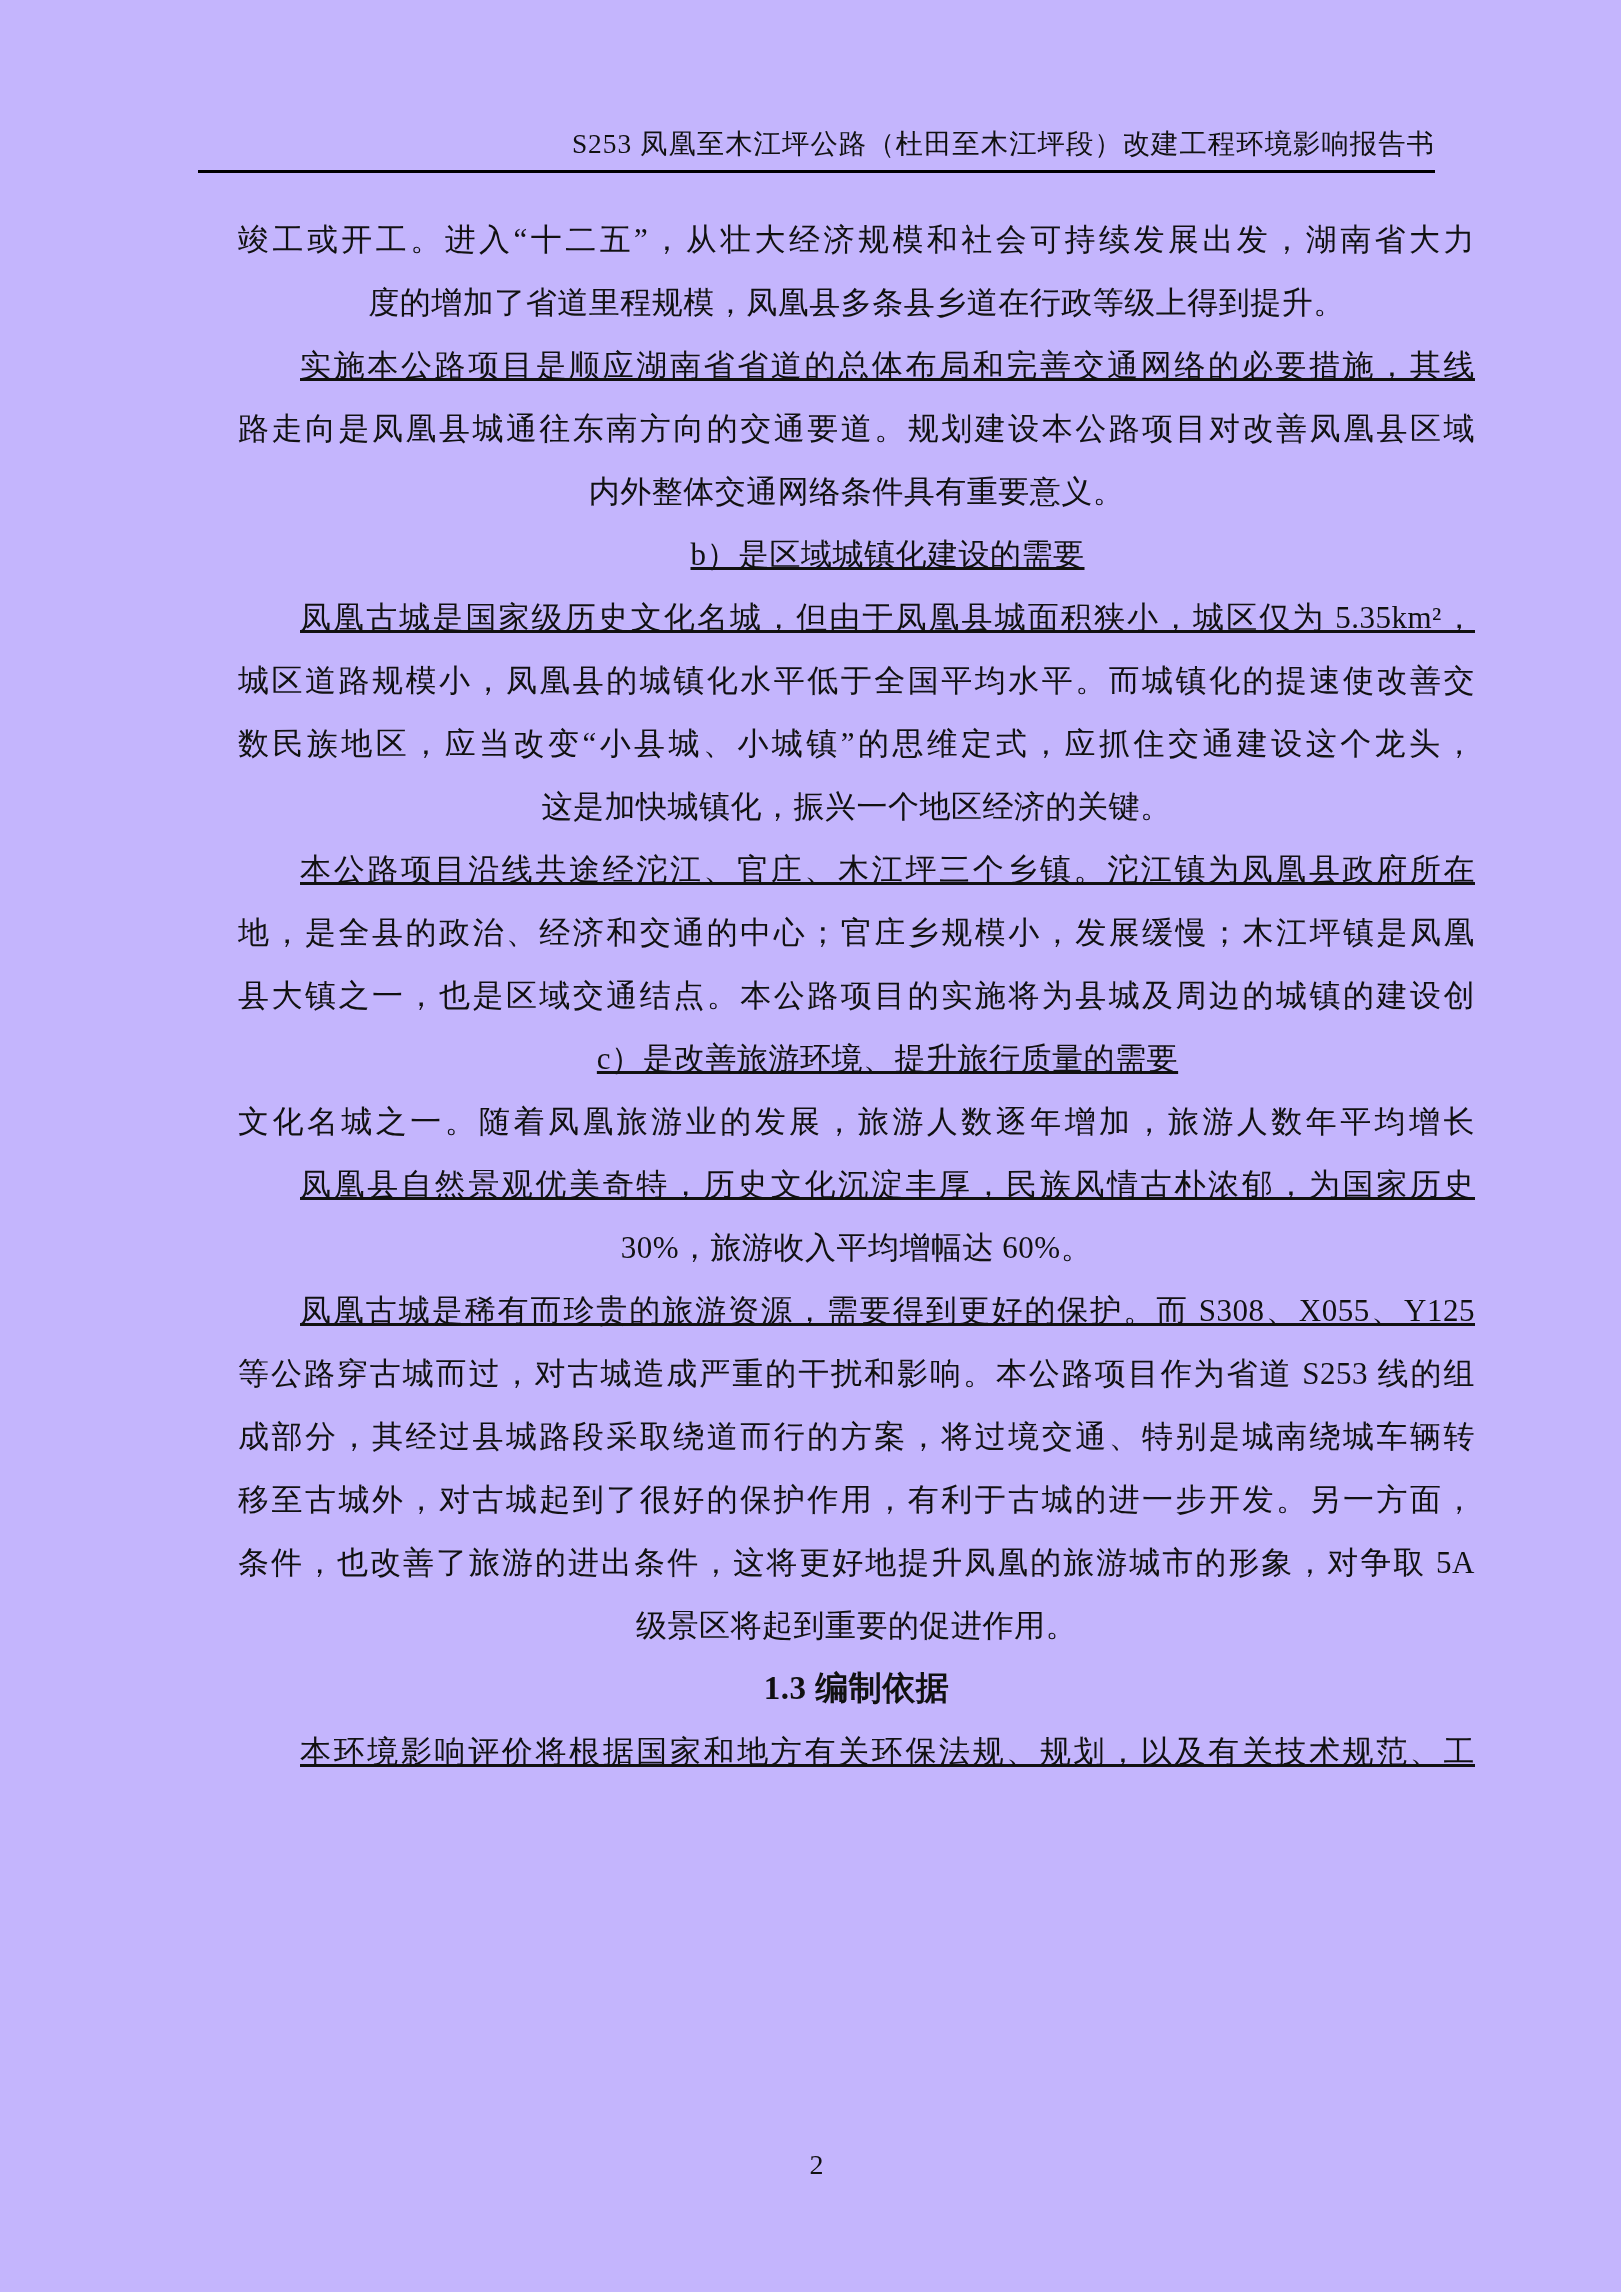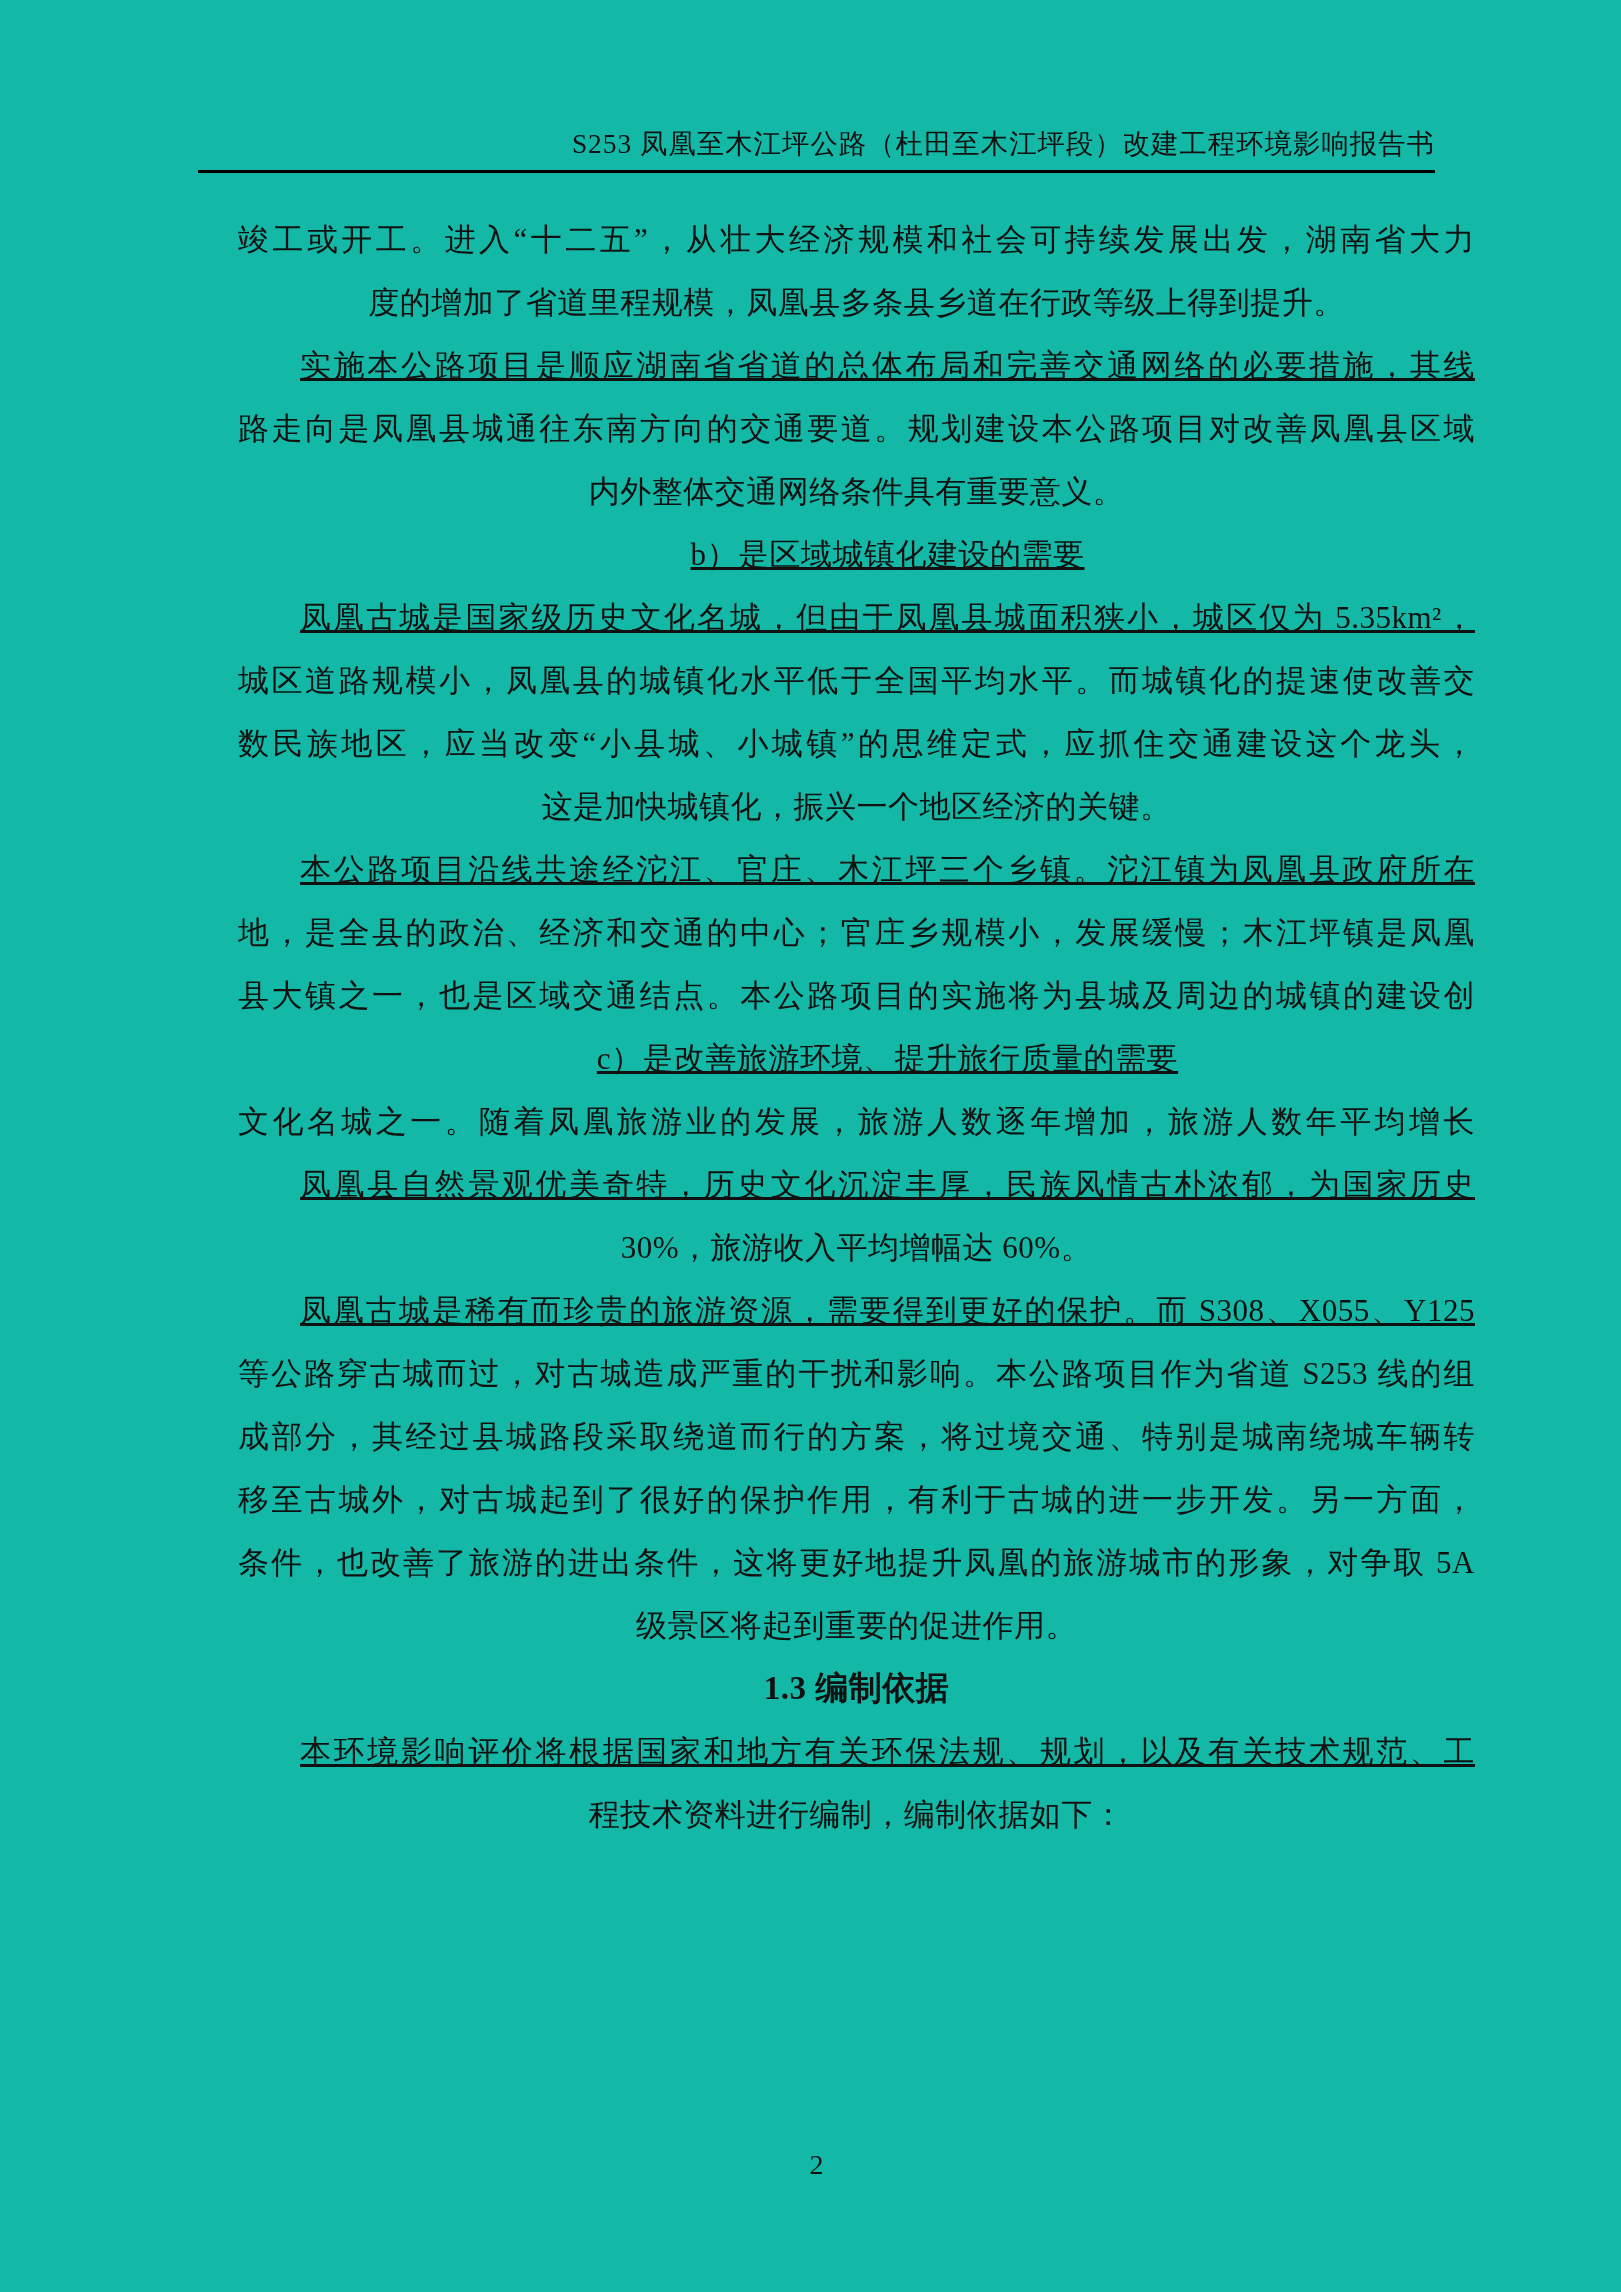--- a/index.html
+++ b/index.html
@@ -5,21 +5,21 @@
   html,body{margin:0;padding:0;}
   body{
     background:#e8e8e8;
     font-family:"Liberation Serif","DejaVu Serif",serif;
   }
   .page{
     position:relative;
     width:1621px;
     height:2293px;
     margin:0 auto;
-    background:#14b8a6;
+    background:#c4b5fd;
     color:#111;
     overflow:hidden;
   }
   
   .header{
     position:absolute;
     left:198px;
     width:1237px;
     top:127px;
     text-align:right;
@@ -95,19 +95,18 @@
       <div class="line justify indent">凤凰县自然景观优美奇特，历史文化沉淀丰厚，民族风情古朴浓郁，为国家历史</div>
       <div class="line">30%，旅游收入平均增幅达 60%。</div>
       <div class="line justify indent">凤凰古城是稀有而珍贵的旅游资源，需要得到更好的保护。而 S308、X055、Y125</div>
       <div class="line justify">等公路穿古城而过，对古城造成严重的干扰和影响。本公路项目作为省道 S253 线的组</div>
       <div class="line justify">成部分，其经过县城路段采取绕道而行的方案，将过境交通、特别是城南绕城车辆转</div>
       <div class="line justify">移至古城外，对古城起到了很好的保护作用，有利于古城的进一步开发。另一方面，</div>
       <div class="line justify">条件，也改善了旅游的进出条件，这将更好地提升凤凰的旅游城市的形象，对争取 5A</div>
       <div class="line">级景区将起到重要的促进作用。</div>
       <div class="line heading">1.3 编制依据</div>
       <div class="line justify indent">本环境影响评价将根据国家和地方有关环保法规、规划，以及有关技术规范、工</div>
-      <div class="line">程技术资料进行编制，编制依据如下：</div>
     </div>
 
   <div class="footer">2</div>
 
 </div>
 
 
 </body></html>

